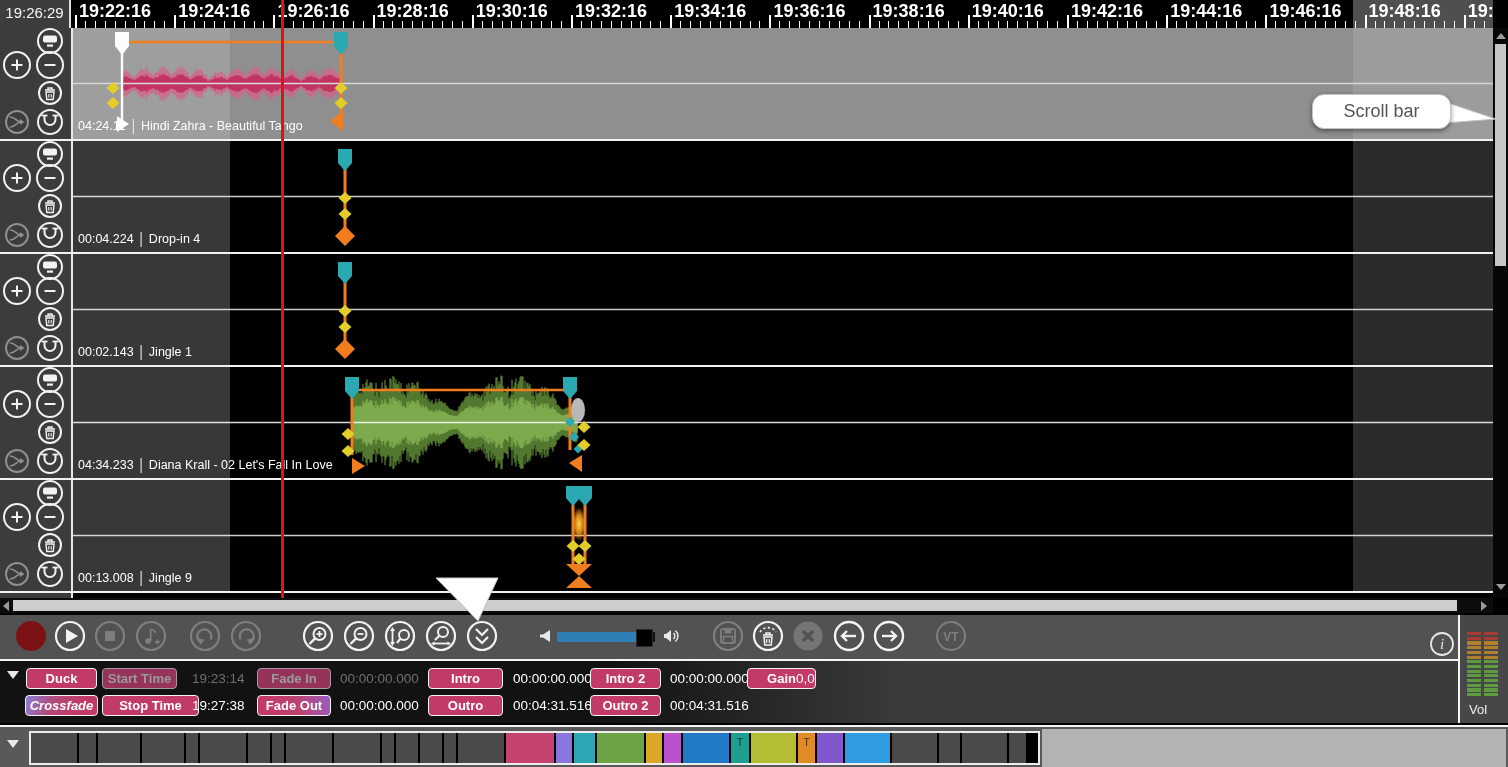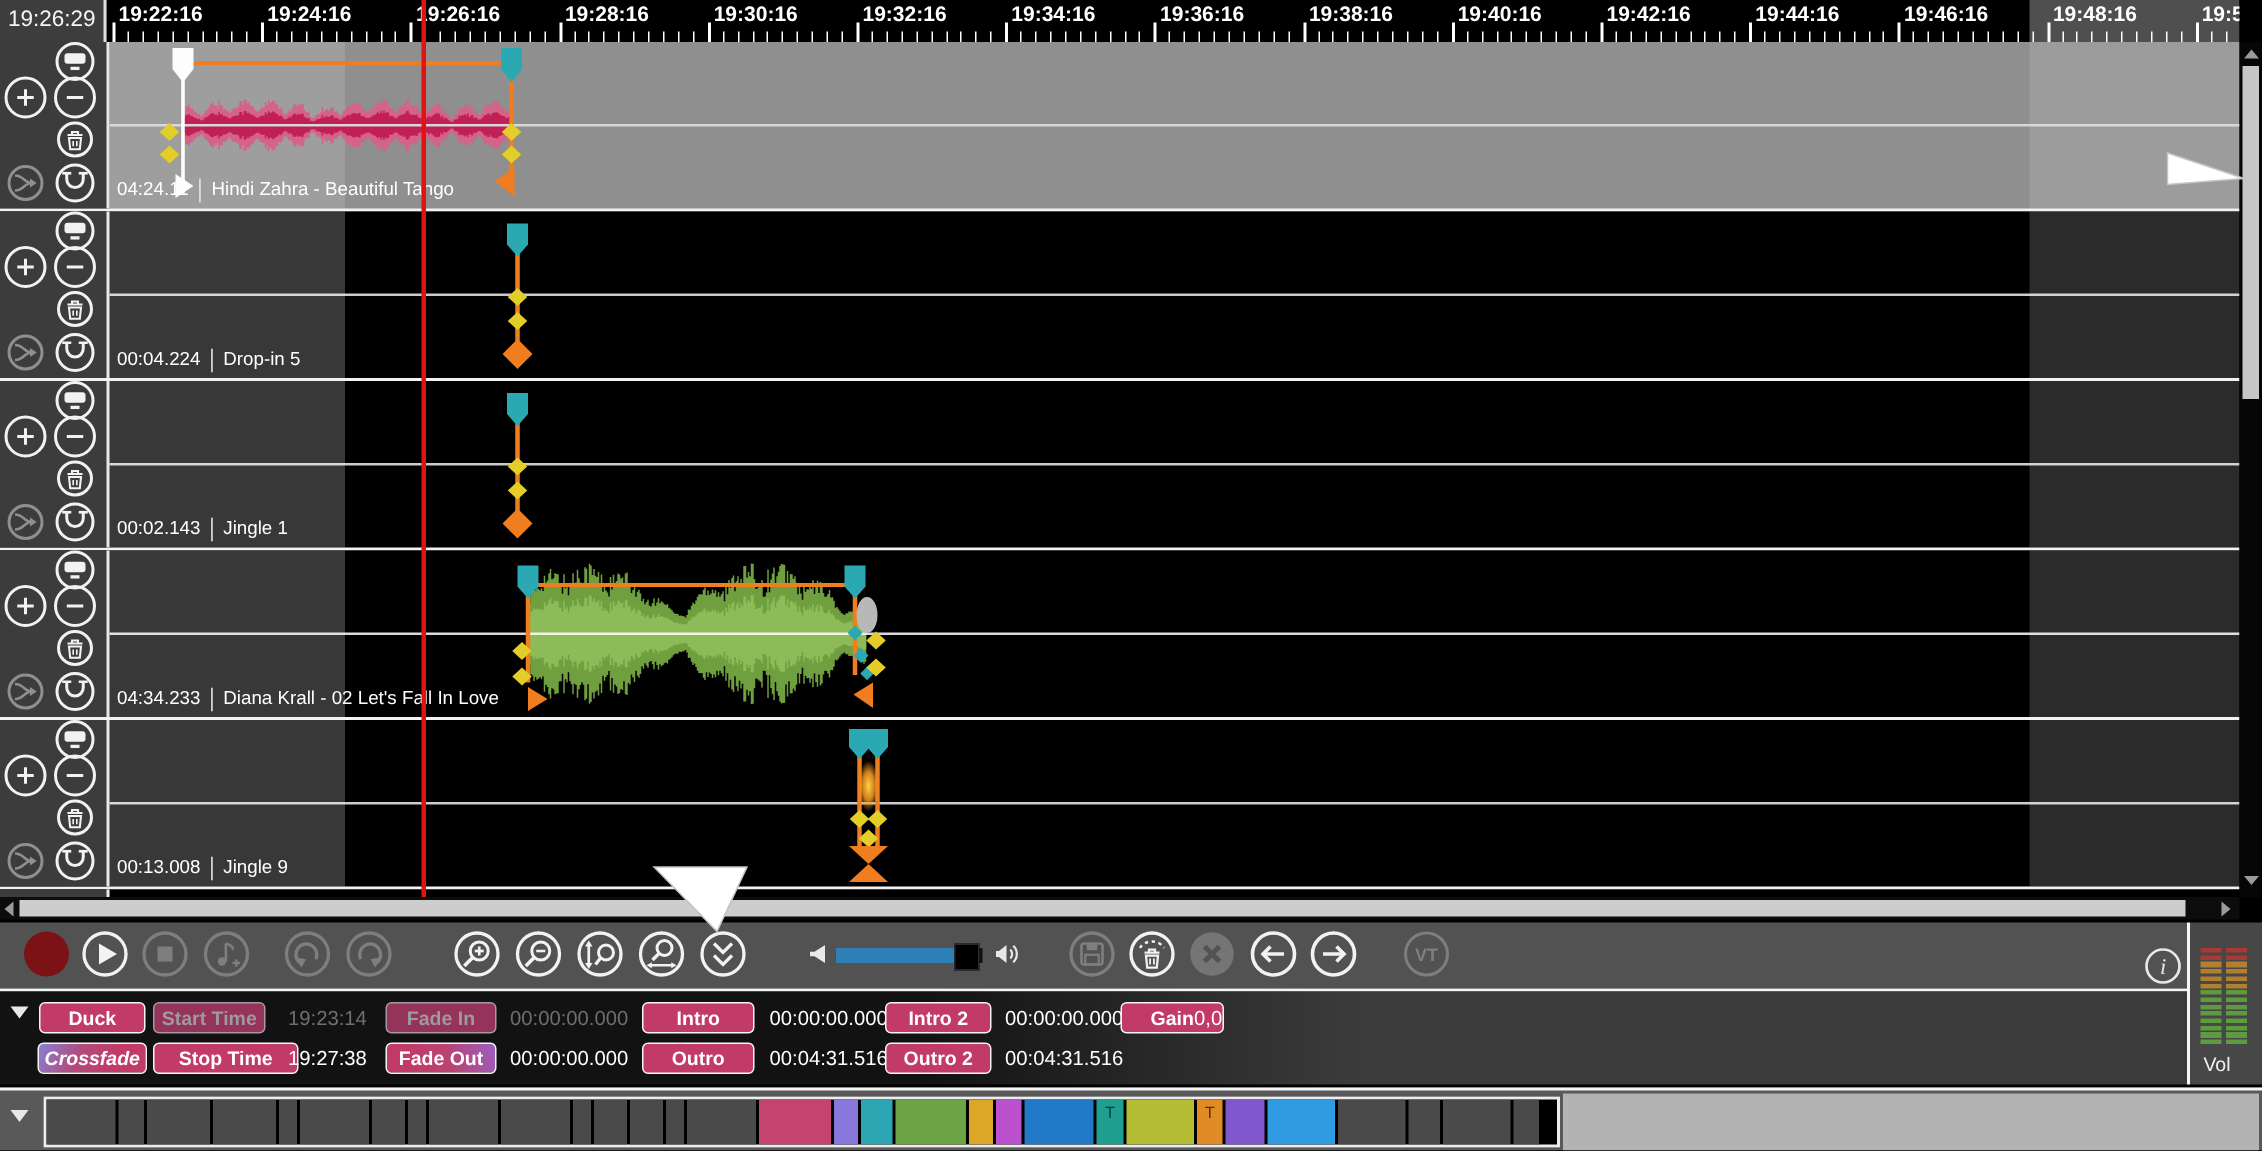--- a/index.html
+++ b/index.html
@@ -5,21 +5,21 @@
   html,body{margin:0;padding:0;background:#222;}
   .app{position:relative;width:1508px;height:767px;background:#000;overflow:hidden;
        font-family:"Liberation Sans",sans-serif;outline:1px solid #111;}
   
   .ruler{position:absolute;left:0;top:0;width:1508px;height:28px;background:#000;}
   .time-box{position:absolute;left:0;top:0;width:69px;height:28px;background:#3d3d3d;
             color:#f5f5f5;font-size:15px;line-height:26px;text-align:center;border-right:2px solid #dedede;}
   .ruler-off{position:absolute;left:1353px;top:0;width:140px;height:28px;background:#4f4f4f;}
   .ruler-corner{position:absolute;left:1493px;top:0;width:15px;height:28px;background:#000;}
   .tick{position:absolute;background:#fff;}
-  .tick-label{position:absolute;top:1px;color:#fff;font-size:14px;font-weight:700;white-space:nowrap;}
+  .tick-label{position:absolute;top:1px;color:#fff;font-size:18px;font-weight:700;white-space:nowrap;}
   
   .track-row{position:absolute;left:0;width:1493px;height:111px;border-bottom:2px solid #f2f2f2;}
   .row-bg-dark{background:#000;}
   .row-bg-sel{background:#8f8f8f;}
   .label-zone{position:absolute;left:71px;top:0;width:159px;height:111px;background:rgba(255,255,255,0.22);}
   .label-zone.sel{background:rgba(255,255,255,0.14);}
   .far-zone{position:absolute;left:1353px;top:0;width:140px;height:111px;background:rgba(255,255,255,0.17);}
   .far-zone.sel{background:rgba(255,255,255,0.12);}
   .btn-strip{position:absolute;left:0;top:0;width:71px;height:111px;background:#3c3c3c;border-right:2px solid #e8e8e8;z-index:3;}
   .mk{position:absolute;left:0;top:0;z-index:2;}
@@ -305,21 +305,21 @@
     <div class="far-zone"></div>
     <svg class="mk" width="1493" height="111" viewBox="0 0 1493 111">
       <line x1="71" y1="55.5" x2="1493" y2="55.5" stroke="rgba(255,255,255,0.8)" stroke-width="1.6"></line>
       <line x1="345" y1="22" x2="345" y2="92" stroke="#f07d1e" stroke-width="3"></line>
       <polygon points="338,8 352,8 352,22 345,30 338,22" fill="#2aa9b2"></polygon>
       <polygon points="345,51 351.5,57 345,63 338.5,57" fill="#e3cd28"></polygon>
       <polygon points="345,67 351.5,73 345,79 338.5,73" fill="#e3cd28"></polygon>
       <polygon points="345,85 355,95 345,105 335,95" fill="#f07d1e"></polygon>
     </svg>
     <div class="trk-label">
-      <span>00:04.224</span><span class="sep">|</span><span>Drop-in 5</span>
+      <span>00:04.224</span><span class="sep">|</span><span>Drop-in 4</span>
     </div>
     <div class="btn-strip">
         <div class="cbtn" style="left:36px;top:-1px"><svg width="28" height="28" viewBox="-14 -14 28 28">
             <circle r="12" fill="none" stroke="#f2f2f2" stroke-width="2"></circle>
             <rect x="-7" y="-5.5" width="14" height="7" rx="2" fill="#f2f2f2"></rect>
             <rect x="-3" y="3.5" width="6" height="2.2" fill="#f2f2f2"></rect>
           </svg></div>
         <div class="cbtn" style="left:2px;top:22px"><svg width="30" height="30" viewBox="-15 -15 30 30">
             <circle r="13" fill="none" stroke="#f2f2f2" stroke-width="2"></circle>
             <line x1="-5.5" y1="0" x2="5.5" y2="0" stroke="#f2f2f2" stroke-width="2"></line>
@@ -763,14 +763,15 @@
         <div class="blk" style="width: 45px; background: rgb(74, 74, 74);"></div>
         <div class="blk" style="width: 17px; background: rgb(74, 74, 74);"></div>
       </div>
     <div class="gray-strip"></div>
   </div>
 
   <svg class="overlay-svg" width="1508" height="767" viewBox="0 0 1508 767">
     <polygon points="1445,102 1496,119 1445,123" fill="#fff" stroke="#c4c4c4" stroke-width="1"></polygon>
     <polygon points="436,578 478,621 498,578" fill="#fff" stroke="#c4c4c4" stroke-width="1"></polygon>
   </svg>
+  <div class="callout" style="left:1312px;top:94px;width:137px;height:33px;font-size:18px;">Scroll bar</div>
 
 </div>
 
 </body></html>

